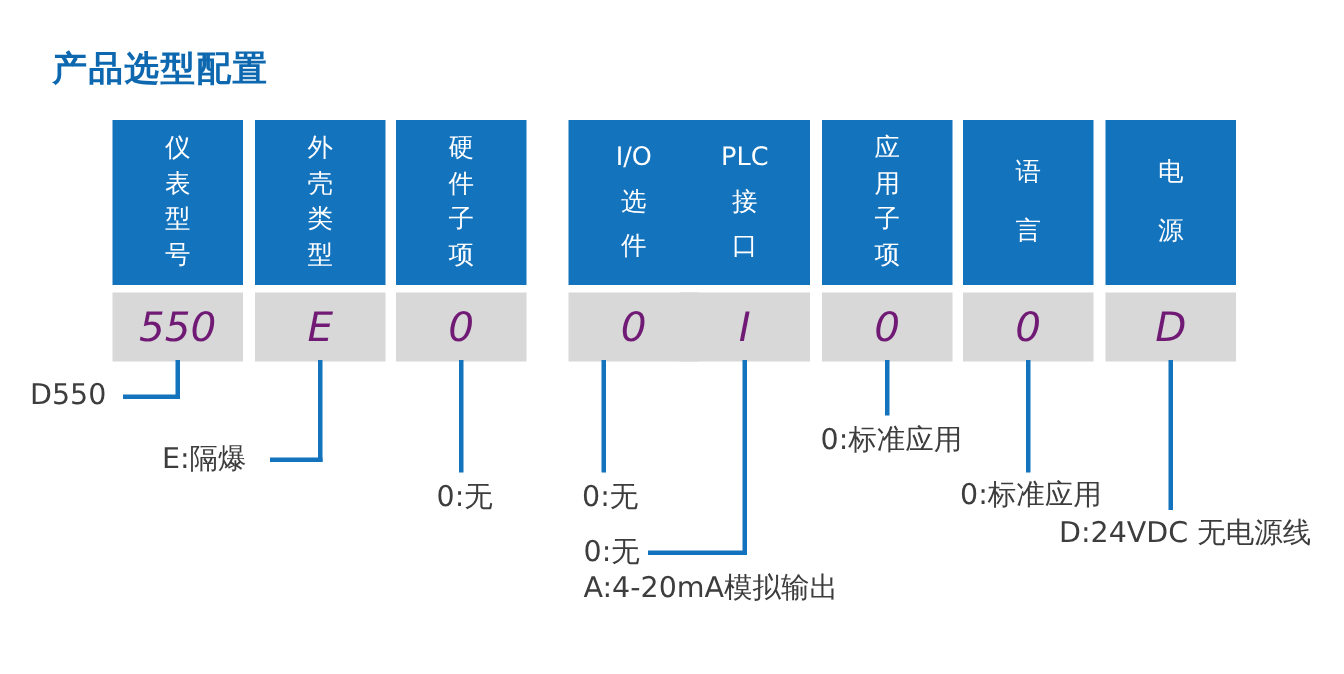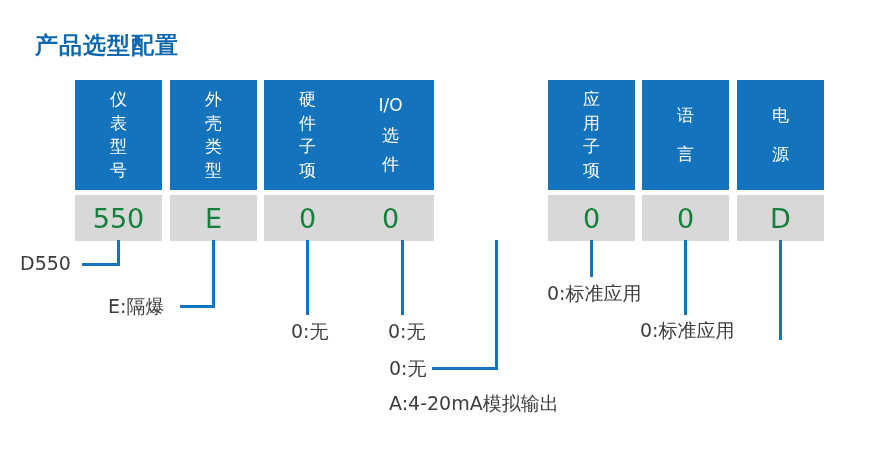--- a/index.html
+++ b/index.html
@@ -49,21 +49,22 @@
     text-align:center;
   }
   .col-value{
     margin-top:5px;
     height:46px;
     background:var(--value-bg,#d8d8d8);
     display:flex;
     align-items:center;
     justify-content:center;
     font-size:27px;
-    color:#15803d;
+    color:#701a75;
+    font-style:italic;
   }
   .vline,.hline{
     position:absolute;
     background:var(--primary,#1473bd);
   }
   .vline{width:3px;}
   .hline{height:3px;}
   .anno{
     position:absolute;
     font-size:19px;
@@ -99,27 +100,35 @@
   </div>
   <div class="col" style="left:264px">
     <div class="col-header">
         <div>硬</div>
         <div>件</div>
         <div>子</div>
         <div>项</div>
       </div>
     <div class="col-value">0</div>
   </div>
-  <div class="col" style="left:347px">
+  <div class="col" style="left:379px">
     <div class="col-header">
         <div>I/O</div>
         <div>选</div>
         <div>件</div>
       </div>
     <div class="col-value">0</div>
+  </div>
+  <div class="col" style="left:453px">
+    <div class="col-header">
+        <div>PLC</div>
+        <div>接</div>
+        <div>口</div>
+      </div>
+    <div class="col-value">I</div>
   </div>
   <div class="col" style="left:548px">
     <div class="col-header">
         <div>应</div>
         <div>用</div>
         <div>子</div>
         <div>项</div>
       </div>
     <div class="col-value">0</div>
   </div>
@@ -155,17 +164,18 @@
 
   <div class="vline" style="left:684px;top:240px;height:75px"></div>
 
   <div class="vline" style="left:779px;top:240px;height:100px"></div>
 
   <div class="anno" style="left:20px;top:252px">D550</div>
   <div class="anno" style="left:108px;top:295px">E:隔爆</div>
   <div class="anno" style="left:291px;top:320px">0:无</div>
   <div class="anno" style="left:388px;top:320px">0:无</div>
   <div class="anno" style="left:389px;top:357px">0:无</div>
-  <div class="anno" style="left:389px;top:392px">A:4-20mA模拟输出</div>
+  <div class="anno" style="left:389px;top:381px">A:4-20mA模拟输出</div>
   <div class="anno" style="left:547px;top:282px">0:标准应用</div>
   <div class="anno" style="left:640px;top:319px">0:标准应用</div>
+  <div class="anno" style="left:706px;top:344px">D:24VDC 无电源线</div>
 
 </div>
 
 </body></html>

